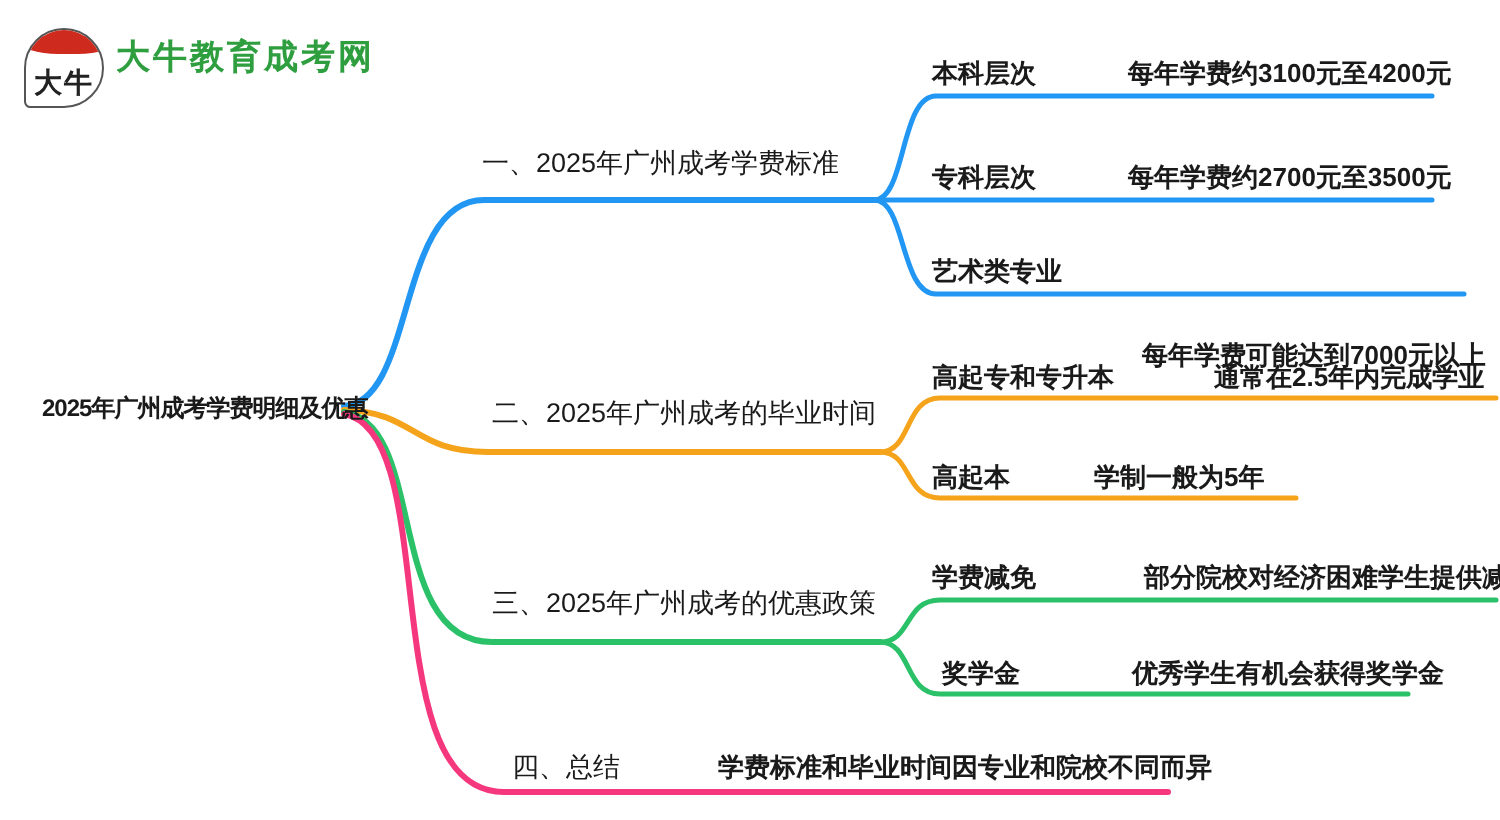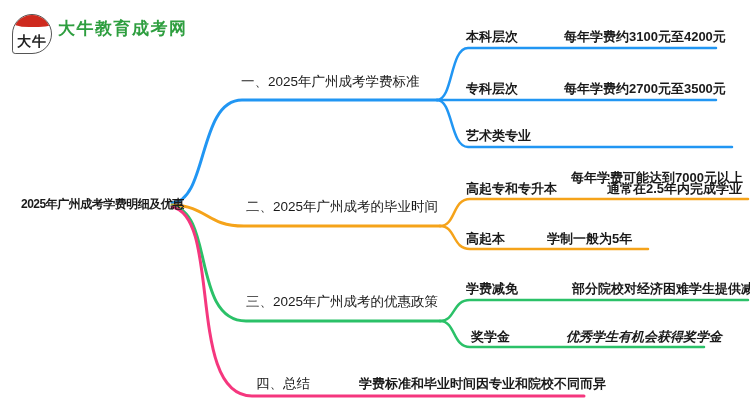--- a/index.html
+++ b/index.html
@@ -78,16 +78,16 @@
 <div class="abs branch-label" style="left:246px;top:198px;">二、2025年广州成考的毕业时间</div>
 <div class="abs node-label" style="left:466px;top:180px;">高起专和专升本</div>
 <div class="abs node-value" style="left:607px;top:180px;">通常在2.5年内完成学业</div>
 <div class="abs node-label" style="left:466px;top:230px;">高起本</div>
 <div class="abs node-value" style="left:547px;top:230px;">学制一般为5年</div>
 
 <div class="abs branch-label" style="left:246px;top:293px;">三、2025年广州成考的优惠政策</div>
 <div class="abs node-label" style="left:466px;top:280px;">学费减免</div>
 <div class="abs node-value" style="left:572px;top:280px;">部分院校对经济困难学生提供减免</div>
 <div class="abs node-label" style="left:471px;top:328px;">奖学金</div>
-<div class="abs node-value" style="left:566px;top:328px;font-style:italic;">优秀学生有机会获得奖学金</div>
+<div class="abs node-value" style="left:566px;top:328px;">优秀学生有机会获得奖学金</div>
 
 <div class="abs branch-label" style="left:256px;top:375px;">四、总结</div>
 <div class="abs node-value" style="left:359px;top:375px;">学费标准和毕业时间因专业和院校不同而异</div>
 
 </body></html>

